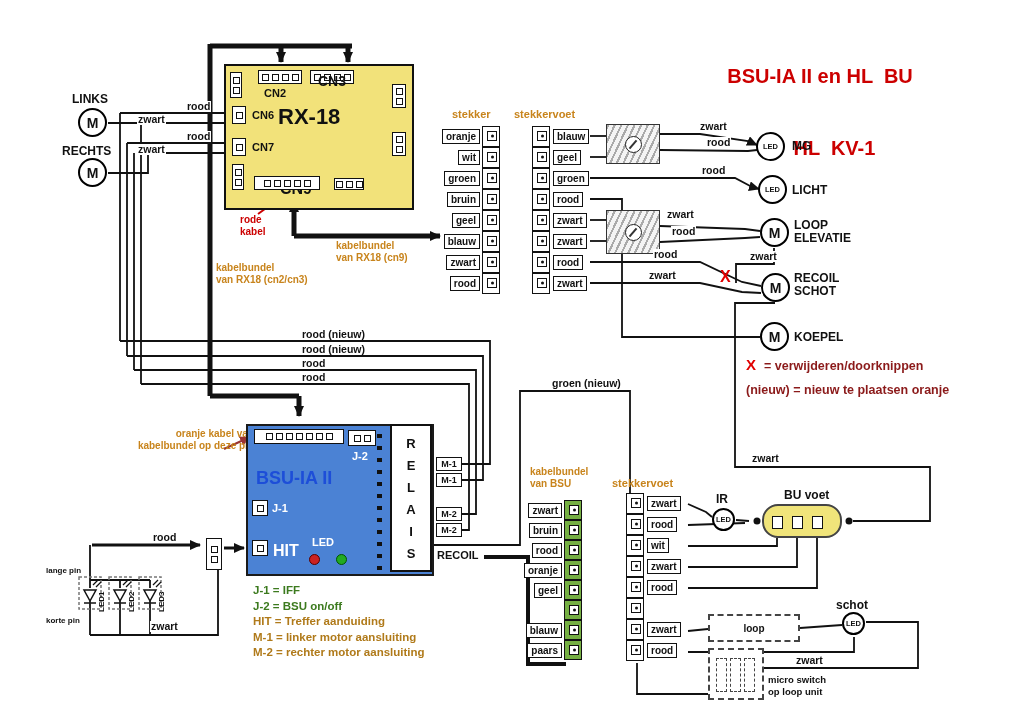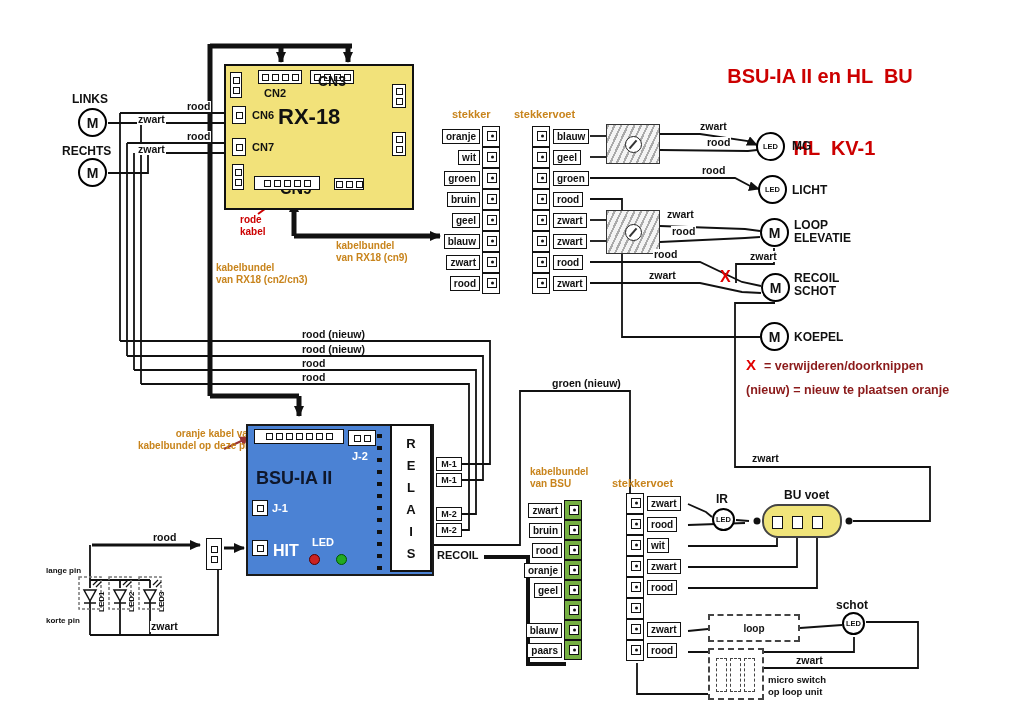--- a/index.html
+++ b/index.html
@@ -460,21 +460,21 @@
       <span class="p"></span>
       <span class="p"></span>
       <span class="p"></span>
       <span class="p"></span>
     </div>
   <div class="conn" style="left:348px;top:430px;width:28px;height:16px">
       <span class="p"></span>
       <span class="p"></span>
     </div>
   <div class="abs b" style="left:352px;top:450px;font-size:11px;color:#fff">J-2</div>
-  <div class="abs b" style="left:256px;top:468px;font-size:18px;color:#0f172a">BSU-IA II</div>
+  <div class="abs b" style="left:256px;top:468px;font-size:18px;color:#1d4ed8">BSU-IA II</div>
   <div class="conn" style="left:252px;top:500px;width:16px;height:16px">
       <span class="p"></span>
     </div>
   <div class="abs b" style="left:272px;top:502px;font-size:11px;color:#fff">J-1</div>
   <div class="conn" style="left:252px;top:540px;width:16px;height:16px">
       <span class="p"></span>
     </div>
   <div class="abs b" style="left:273px;top:542px;font-size:16px;color:#fff">HIT</div>
   <div class="abs b" style="left:312px;top:536px;font-size:11px;color:#fff">LED</div>
   <div class="dot" style="left:309px;top:554px;width:9px;height:9px;background:var(--c-led-red,#cc2222);border:1px solid #500"></div>
@@ -499,20 +499,27 @@
       <span class="p"></span>
     </div>
   <div class="tinylabel" style="left:46px;top:566px">lange pin</div>
   <div class="tinylabel" style="left:46px;top:616px">korte pin</div>
   <div>
       <span class="ledlabel" style="left: 97px; top: 612px;">LED1</span>
       <span class="ledlabel" style="left: 127px; top: 612px;">LED2</span>
       <span class="ledlabel" style="left: 157px; top: 612px;">LED3</span>
     </div>
 
+  <div class="abs" style="left:253px;top:583px">
+      <div class="legend-line" style="color: rgb(60, 122, 30);">J-1 = IFF</div>
+      <div class="legend-line" style="color: rgb(60, 122, 30);">J-2 = BSU on/off</div>
+      <div class="legend-line" style="color: rgb(176, 122, 26);">HIT = Treffer aanduiding</div>
+      <div class="legend-line" style="color: rgb(176, 122, 26);">M-1 = linker motor aansluiting</div>
+      <div class="legend-line" style="color: rgb(176, 122, 26);">M-2 = rechter motor aansluiting</div>
+    </div>
 
   <div class="complabel" style="left:716px;top:492px">IR</div>
   <div class="mcircle small led" style="left:712px;top:508px">
       <span>LED</span>
     </div>
   <div class="complabel" style="left:784px;top:488px">BU voet</div>
   <div class="buvoet"></div>
   <div class="bupin" style="left:772px"></div>
   <div class="bupin" style="left:792px"></div>
   <div class="bupin" style="left:812px"></div>

